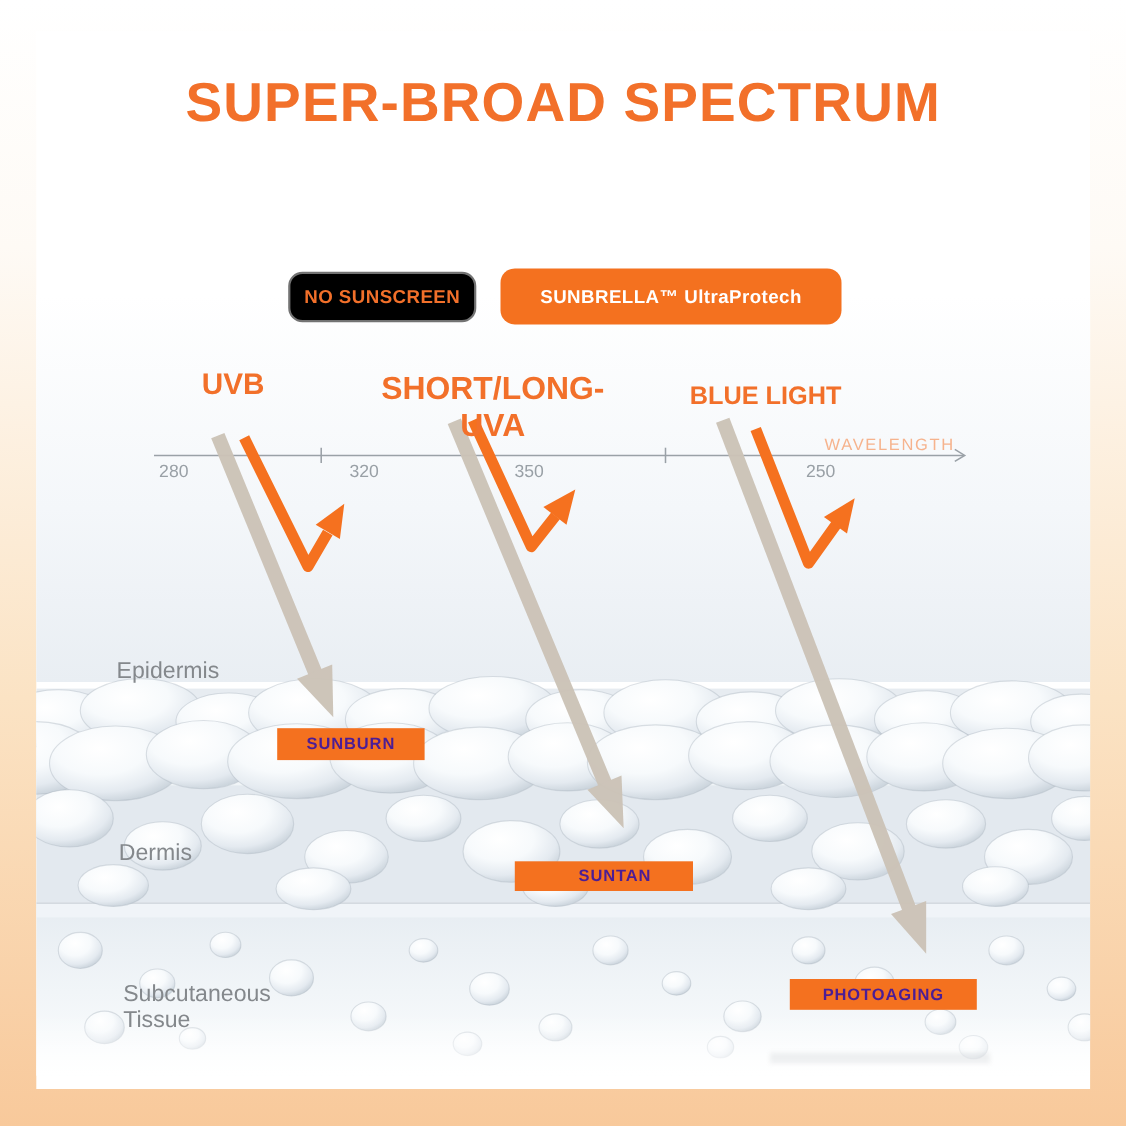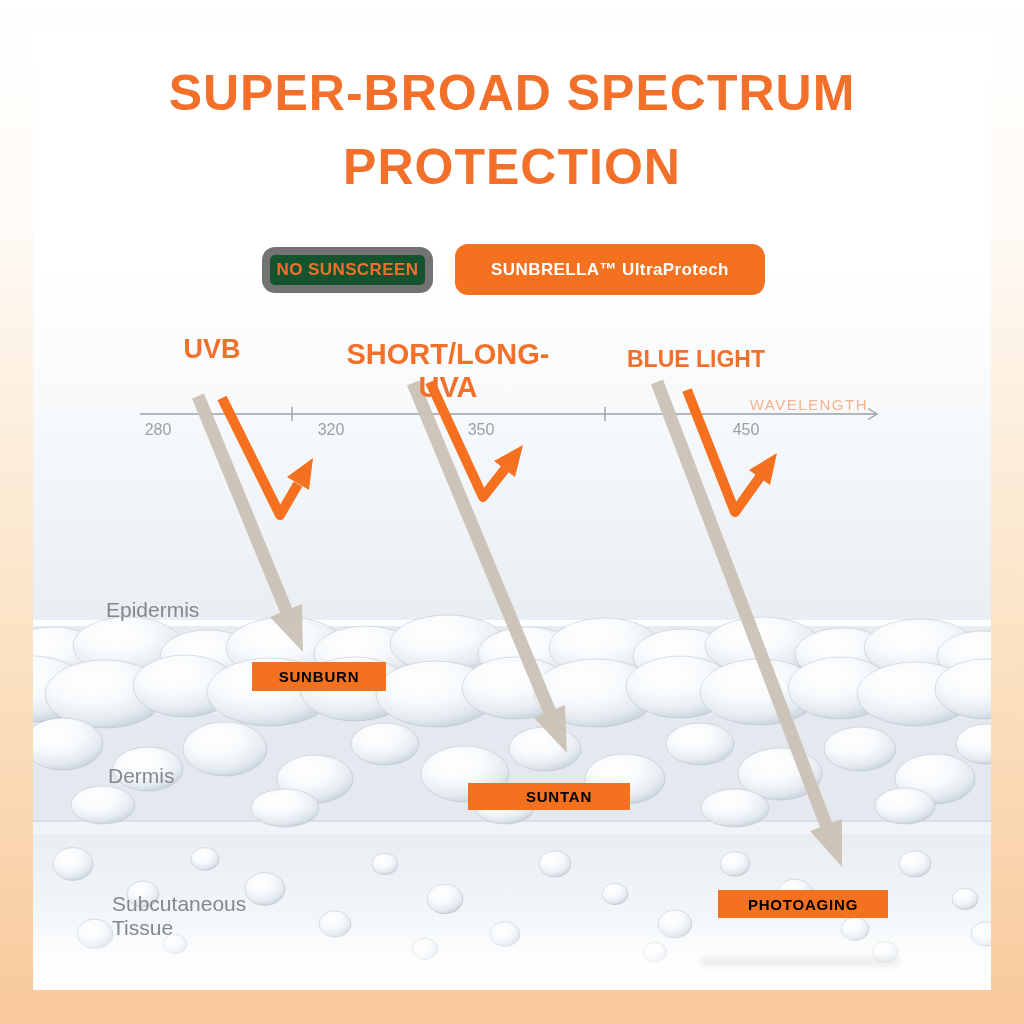--- a/index.html
+++ b/index.html
@@ -13,40 +13,40 @@
   #sky{left:33px;top:268px;width:958px;height:352px;
     background:linear-gradient(180deg,#ffffff 0%,#f4f7fa 55%,#e9eef3 100%);}
   #skin-svg{left:33px;top:592px;width:958px;height:386px;}
   #overlay-svg{left:0;top:0;width:1024px;height:1024px;pointer-events:none;}
 
   #title{left:0;top:56px;width:1024px;text-align:center;color:#F2702A;
     font-weight:bold;font-size:50px;line-height:74px;letter-spacing:1px;}
 
   .btn{display:flex;align-items:center;justify-content:center;box-sizing:border-box;
     font-weight:bold;font-size:17px;letter-spacing:.4px;border-radius:13px;cursor:pointer;}
-  #btn-none{left:262px;top:247px;width:171px;height:46px;border:8px solid #737373;
-    color:#F2702A;background:#14532d;}
+  #btn-none{left:262px;top:247px;width:171px;height:46px;border:2px solid #737373;
+    color:#F2702A;background:#000000;}
   #btn-product{left:455px;top:244px;width:310px;height:51px;background:#F4711F;color:#ffffff;}
 
   .ray-label{color:#F2702A;font-weight:bold;text-align:center;}
   #lbl-uvb{left:162px;top:334px;width:100px;font-size:27px;}
   #lbl-uva{left:330px;top:338px;width:236px;font-size:29px;}
   #lbl-blue{left:616px;top:346px;width:160px;font-size:23px;}
 
   .tick-label{top:421px;width:60px;text-align:center;color:#99A0A6;font-size:16px;}
   #tick-280{left:128px;} #tick-320{left:301px;} #tick-350{left:451px;} #tick-450{left:716px;}
   #wavelength{top:396px;left:736px;width:132px;text-align:right;color:#F6B38D;
     font-size:15px;letter-spacing:1.5px;}
 
   .layer-label{color:#84888C;font-size:21px;}
   #lab-epi{left:106px;top:598px;}
   #lab-der{left:108px;top:764px;}
   #lab-sub{left:112px;top:892px;width:150px;line-height:24px;}
 
-  .badge{background:#F4711F;color:#000000;font-weight:bold;font-size:15px;
+  .badge{background:#F4711F;color:#4c1d95;font-weight:bold;font-size:15px;
     letter-spacing:.8px;display:flex;align-items:center;justify-content:center;}
   #badge-sunburn{left:252px;top:662px;width:134px;height:29px;}
   #badge-suntan{left:468px;top:783px;width:142px;height:27px;padding-left:20px;}
   #badge-photoaging{left:718px;top:890px;width:170px;height:28px;}
 
   #watermark{left:700px;top:957px;width:200px;height:10px;
     background:rgba(130,140,150,.12);filter:blur(2px);}
 </style>
 </head>
 <body>
@@ -182,33 +182,32 @@
     <polygon points="523,445 515,477 494,461" fill="#F5711F"></polygon>
   </g>
   <g>
     <polyline points="687,390 735,512 760,477" fill="none" stroke="#F5711F" stroke-width="10" stroke-linejoin="round"></polyline>
     <polygon points="777,453 770,485 749,470" fill="#F5711F"></polygon>
   </g>
 </svg>
 
 <div id="title" class="abs">
   <div>SUPER-BROAD SPECTRUM</div>
-  <div>PROTECTION</div>
 </div>
 
 <div id="btn-none" class="abs btn">NO SUNSCREEN</div>
 <div id="btn-product" class="abs btn">SUNBRELLA™ UltraProtech</div>
 
 <div id="lbl-uvb" class="abs ray-label">UVB</div>
 <div id="lbl-uva" class="abs ray-label">SHORT/LONG-UVA</div>
 <div id="lbl-blue" class="abs ray-label">BLUE LIGHT</div>
 
 <div id="tick-280" class="abs tick-label">280</div>
 <div id="tick-320" class="abs tick-label">320</div>
 <div id="tick-350" class="abs tick-label">350</div>
-<div id="tick-450" class="abs tick-label">450</div>
+<div id="tick-450" class="abs tick-label">250</div>
 <div id="wavelength" class="abs">WAVELENGTH</div>
 
 <div id="badge-sunburn" class="abs badge">SUNBURN</div>
 <div id="badge-suntan" class="abs badge">SUNTAN</div>
 <div id="badge-photoaging" class="abs badge">PHOTOAGING</div>
 
 <div id="watermark" class="abs"></div>
 
 </body></html>

